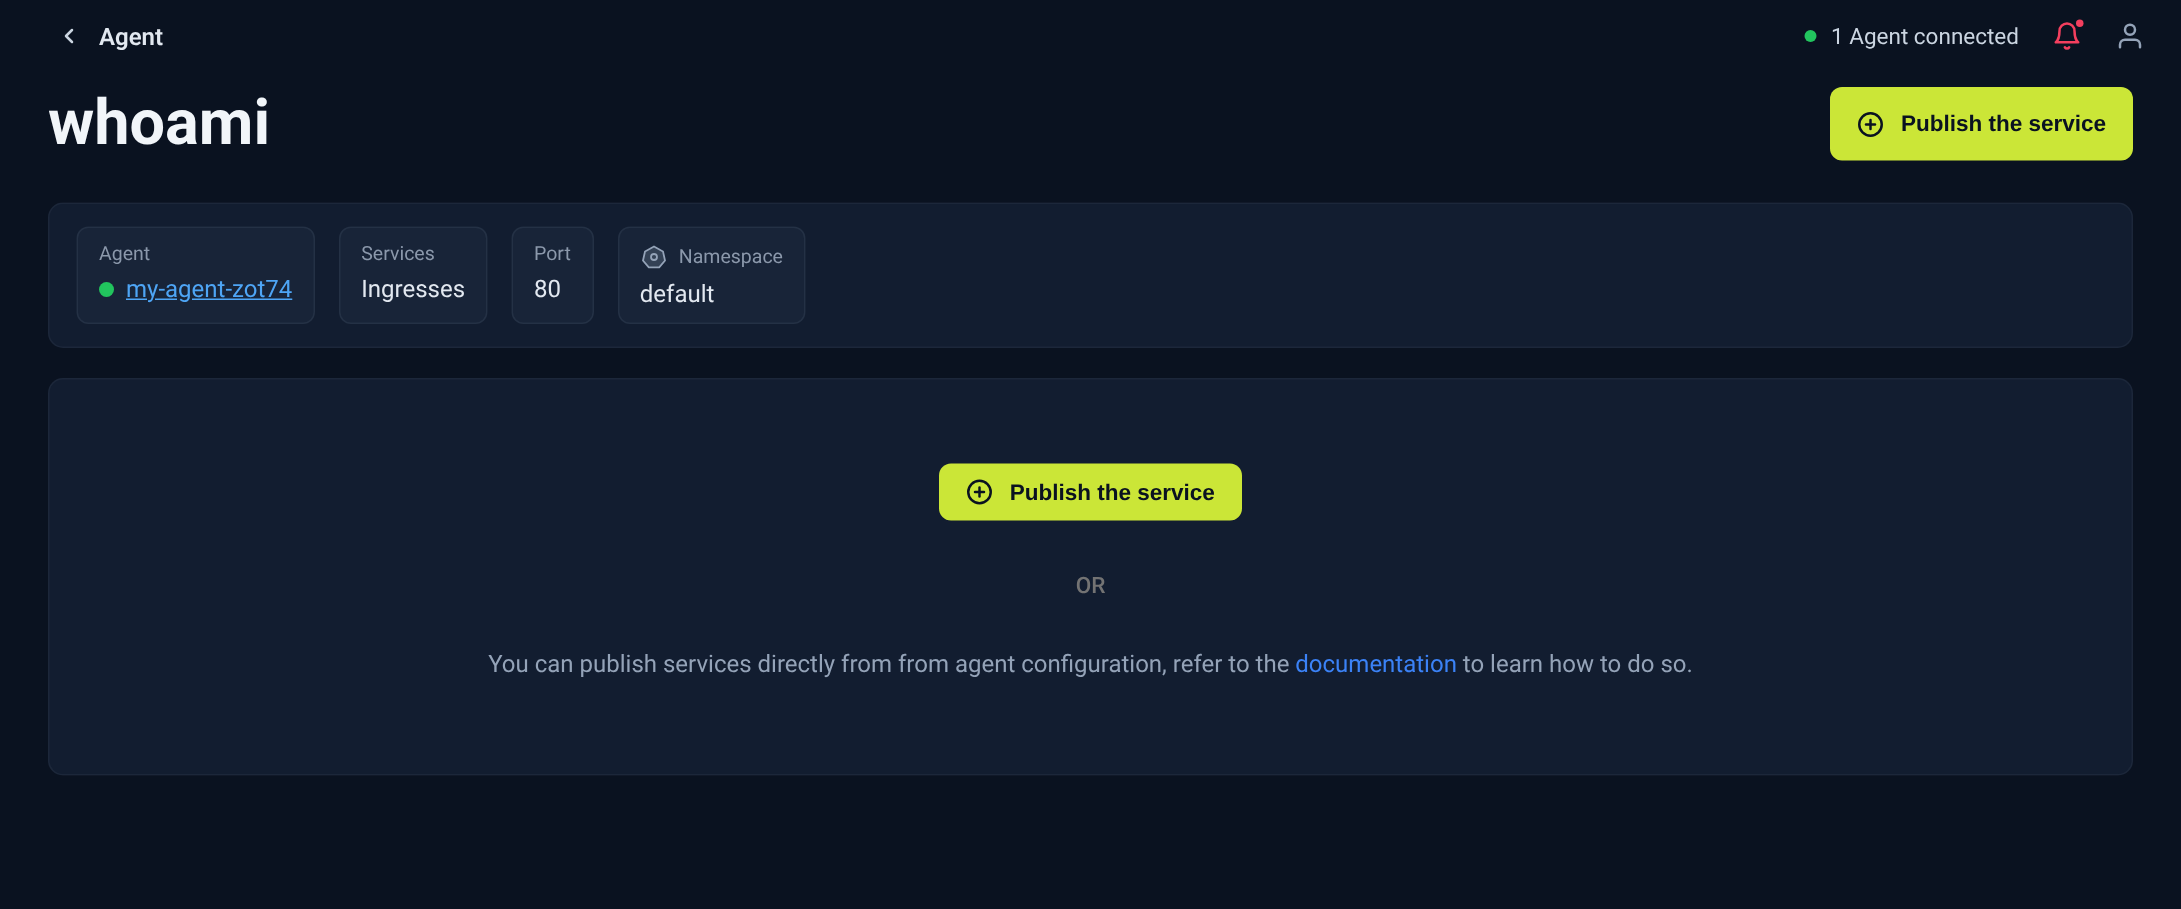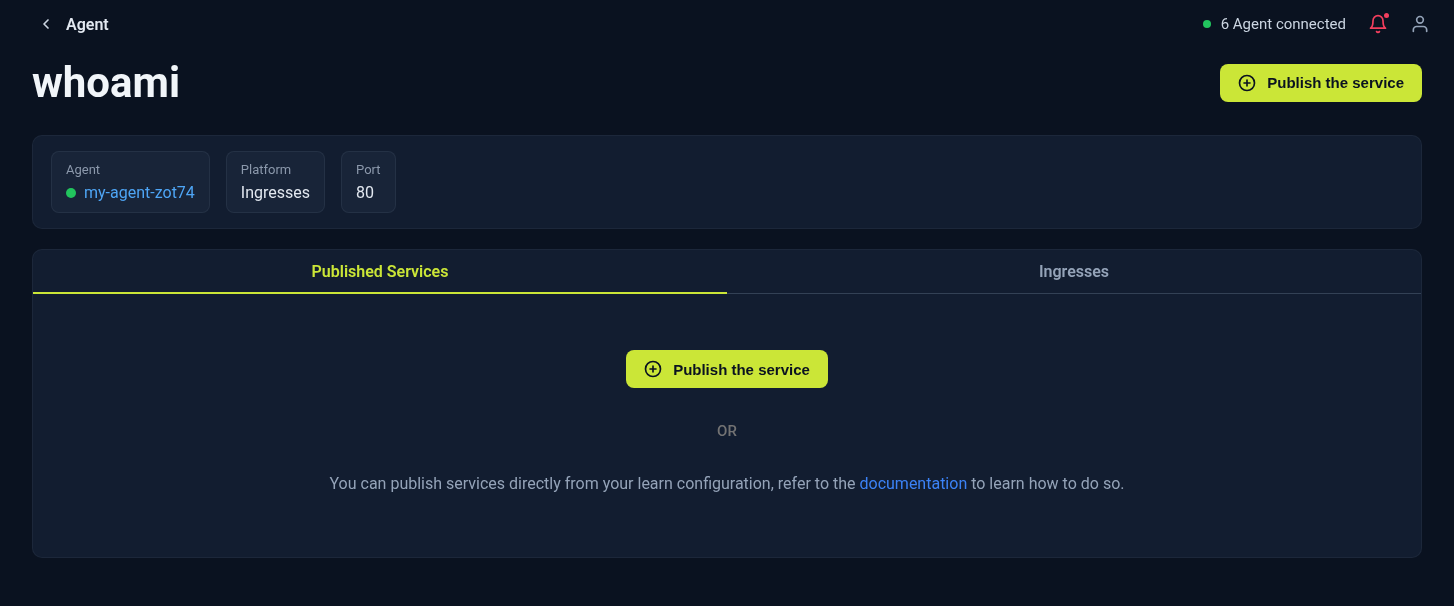--- a/index.html
+++ b/index.html
@@ -76,21 +76,20 @@
       cursor: pointer;
       color: #94a3b8;
       display: flex;
       align-items: center;
     }
     .content {
       padding: 10px 32px 0 32px;
     }
     .header-row {
       display: flex;
-      align-items: center;
       justify-content: space-between;
       margin-bottom: 28px;
     }
     .page-title {
       font-size: 42px;
       font-weight: 700;
       color: #f1f5f9;
     }
     .publish-btn {
       display: inline-flex;
@@ -132,20 +131,21 @@
     }
     .info-value {
       font-size: 16px;
       color: #e2e8f0;
       display: flex;
       align-items: center;
       gap: 8px;
     }
     .info-value.link {
       color: #4ea5f5;
+      text-decoration: underline;
     }
     .info-label-row {
       display: flex;
       align-items: center;
       gap: 8px;
     }
     .green-dot {
       width: 10px;
       height: 10px;
       border-radius: 50%;
@@ -222,21 +222,21 @@
     <span class="back-chevron">
       <svg width="16" height="16" viewBox="0 0 24 24" fill="none" stroke="currentColor" stroke-width="2.5" stroke-linecap="round" stroke-linejoin="round">
           <polyline points="15 18 9 12 15 6"></polyline>
         </svg>
     </span>
     <span class="breadcrumb">Agent</span>
   </div>
   <div class="topbar-right">
     <div class="status-pill">
       <span class="status-dot"></span>
-      <span>6 Agent connected</span>
+      <span>1 Agent connected</span>
     </div>
     <div class="bell-wrapper">
       <svg width="20" height="20" viewBox="0 0 24 24" fill="none" stroke="currentColor" stroke-width="2" stroke-linecap="round" stroke-linejoin="round">
           <path d="M18 8A6 6 0 0 0 6 8c0 7-3 9-3 9h18s-3-2-3-9"></path>
           <path d="M13.73 21a2 2 0 0 1-3.46 0"></path>
         </svg>
       <span class="bell-dot"></span>
     </div>
     <div class="user-icon">
       <svg width="20" height="20" viewBox="0 0 24 24" fill="none" stroke="currentColor" stroke-width="2" stroke-linecap="round" stroke-linejoin="round">
@@ -264,44 +264,52 @@
 
   <div class="info-card">
     <div class="info-tile">
       <span class="info-label">Agent</span>
       <span class="info-value link">
         <span class="green-dot"></span>
         <span>my-agent-zot74</span>
       </span>
     </div>
     <div class="info-tile">
-      <span class="info-label">Platform</span>
+      <span class="info-label">Services</span>
       <span class="info-value">Ingresses</span>
     </div>
     <div class="info-tile">
       <span class="info-label">Port</span>
       <span class="info-value">80</span>
     </div>
+    <div class="info-tile">
+      <div class="info-label-row">
+        <span class="k8s-icon">
+          <svg width="16" height="16" viewBox="0 0 24 24" fill="none" stroke="#94a3b8" stroke-width="1.8">
+              <polygon points="12,2 21,7 23,16 17,23 7,23 1,16 3,7" fill="#334155"></polygon>
+              <circle cx="12" cy="12.5" r="3" fill="none"></circle>
+            </svg>
+        </span>
+        <span class="info-label">Namespace</span>
+      </div>
+      <span class="info-value">default</span>
+    </div>
   </div>
 
   <div class="tabs-card">
-    <div class="tabs-row">
-      <div class="tab active">Published Services</div>
-      <div class="tab">Ingresses</div>
-    </div>
     <div class="tab-body">
       <button class="publish-btn">
         <span class="plus-circle-icon">
           <svg width="18" height="18" viewBox="0 0 24 24" fill="none" stroke="currentColor" stroke-width="2.2" stroke-linecap="round" stroke-linejoin="round">
               <circle cx="12" cy="12" r="10"></circle>
               <line x1="12" y1="8" x2="12" y2="16"></line>
               <line x1="8" y1="12" x2="16" y2="12"></line>
             </svg>
         </span>
         <span>Publish the service</span>
       </button>
       <div class="or-label">OR</div>
       <div class="hint-text">
-        <span>You can publish services directly from your learn configuration, refer to the </span><a>documentation</a><span> to learn how to do so.</span>
+        <span>You can publish services directly from from agent configuration, refer to the </span><a>documentation</a><span> to learn how to do so.</span>
       </div>
     </div>
   </div>
 </div>
 
 </body></html>

